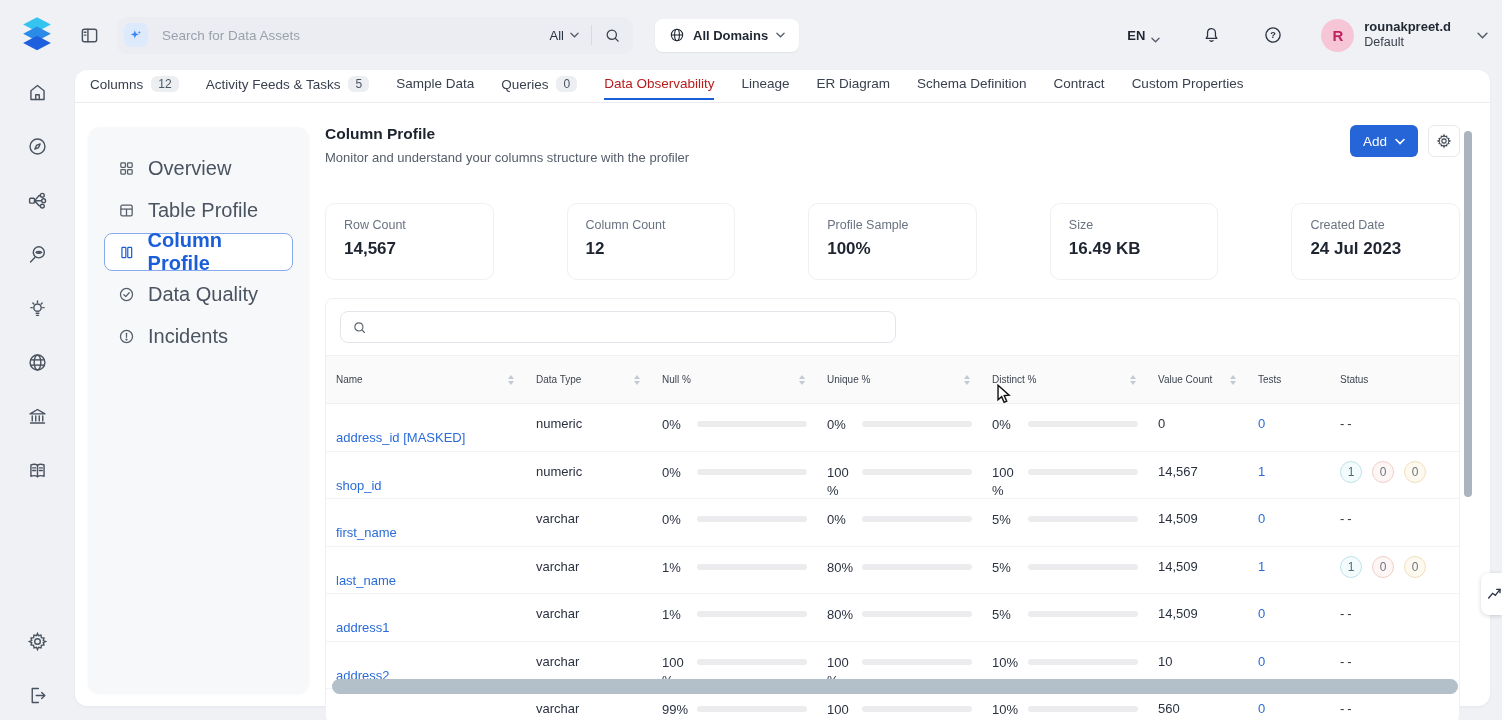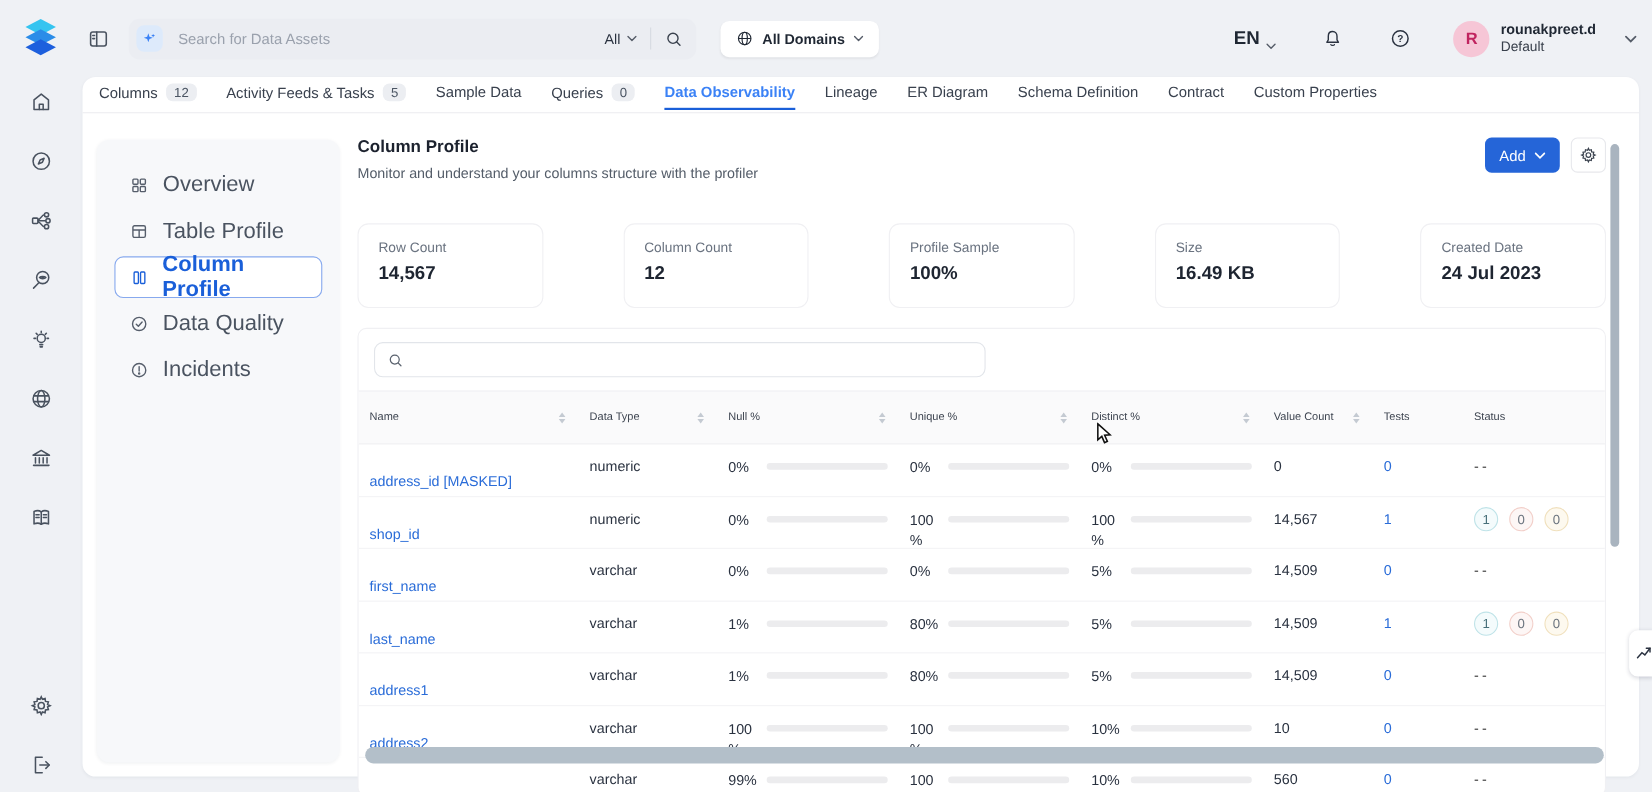--- a/index.html
+++ b/index.html
@@ -13,39 +13,39 @@
   .panel-toggle { margin-left:24px; cursor:pointer; }
   .searchbar { margin-left:18px; width:516px; height:37px; background:#ebedf2; border-radius:10px; display:flex; align-items:center; padding:0 12px 0 7px; }
   .sparkle-box { width:24px; height:24px; border-radius:7px; background:#ddeafb; display:flex; align-items:center; justify-content:center; }
   .searchbar input { flex:1; border:none; outline:none; background:transparent; margin-left:14px; font-size:13.5px; color:#333; font-family:"Liberation Sans",sans-serif; }
   .searchbar input::placeholder { color:#9aa1ad; }
   .search-scope { display:flex; align-items:center; gap:6px; font-size:13px; color:#2a3240; cursor:pointer; }
   .search-divider { width:1px; height:20px; background:#d6dae1; margin:0 12px; }
   .domains-btn { margin-left:22px; height:33px; background:#ffffff; border-radius:8px; box-shadow:0 1px 2px rgba(0,0,0,.06); display:flex; align-items:center; gap:8px; padding:0 14px; cursor:pointer; }
   .domains-btn .lbl { font-size:13px; font-weight:700; color:#1f2733; }
   .topbar-right { position:absolute; right:14px; top:0; height:70px; display:flex; align-items:center; }
-  .lang { display:flex; align-items:flex-end; gap:6px; font-size:17px; font-weight:600; color:#1f2733; cursor:pointer;margin-left:16px; }
+  .lang { display:flex; align-items:flex-end; gap:6px; font-size:13px; font-weight:600; color:#1f2733; cursor:pointer;margin-left:16px; }
   .icon-btn { margin-left:42px; cursor:pointer; }
   .avatar { margin-left:38px; width:33px; height:33px; border-radius:50%; background:#f6c6d6; display:flex; align-items:center; justify-content:center; font-size:15px; font-weight:700; color:#c0245f; cursor:pointer; }
   .user-block { margin-left:10px; line-height:1.25; cursor:pointer; }
   .user-block .name { font-size:13px; font-weight:700; color:#1f2733; }
   .user-block .role { font-size:12.5px; color:#39404c; }
   .user-caret { margin-left:26px; cursor:pointer; }
 
   
   .rail { position:absolute; left:0; top:70px; width:75px; height:650px; display:flex; flex-direction:column; align-items:center; padding:12px 0 14px 0; }
   .rail .ric { margin-bottom:33px; cursor:pointer; }
   .rail .spacer { flex:1; }
 
   
   .panel { position:absolute; left:75px; top:70px; width:1415px; height:636px; background:#fff; border-radius:12px; box-shadow:0 1px 3px rgba(20,30,60,.05); }
   .tabstrip { height:33px; display:flex; align-items:flex-start; padding:6px 0 0 15px; gap:27px; border-bottom:1px solid #ededf1; }
   .tab { display:flex; align-items:center; gap:8px; font-size:13.5px; color:#39414e; cursor:pointer; padding-bottom:7px; border-bottom:2px solid transparent; white-space:nowrap; }
   .tab .tbadge { background:#eceef2; border-radius:6px; padding:1px 7px; font-size:12px; color:#4b5563; }
-  .tab.active { color:#3b82f6; font-weight:700; border-bottom-color:#1a5fd9; }
+  .tab.active { color:#b91c1c; font-weight:400; border-bottom-color:#1a5fd9; }
 
   
   .side-card { position:absolute; left:13px; top:57px; width:221px; height:566px; background:#f7f8fa; border-radius:12px; box-shadow:0 1px 3px rgba(20,30,60,.05); padding-top:22px; }
   .side-item { margin:0 16px 4px 16px; height:38px; display:flex; align-items:center; gap:13px; padding:0 14px; border-radius:8px; font-size:20px; color:#4a5360; cursor:pointer; }
   .side-item.active { background:#fff; border:1px solid #87a9ee; color:#1a5fd9; font-weight:700; }
 
   
   .main { position:absolute; left:250px; top:33px; width:1135px; height:603px; }
   .main-header { display:flex; justify-content:space-between; align-items:flex-start; padding-top:22px; }
   .page-title { font-size:15.5px; font-weight:700; color:#1c222e; }

